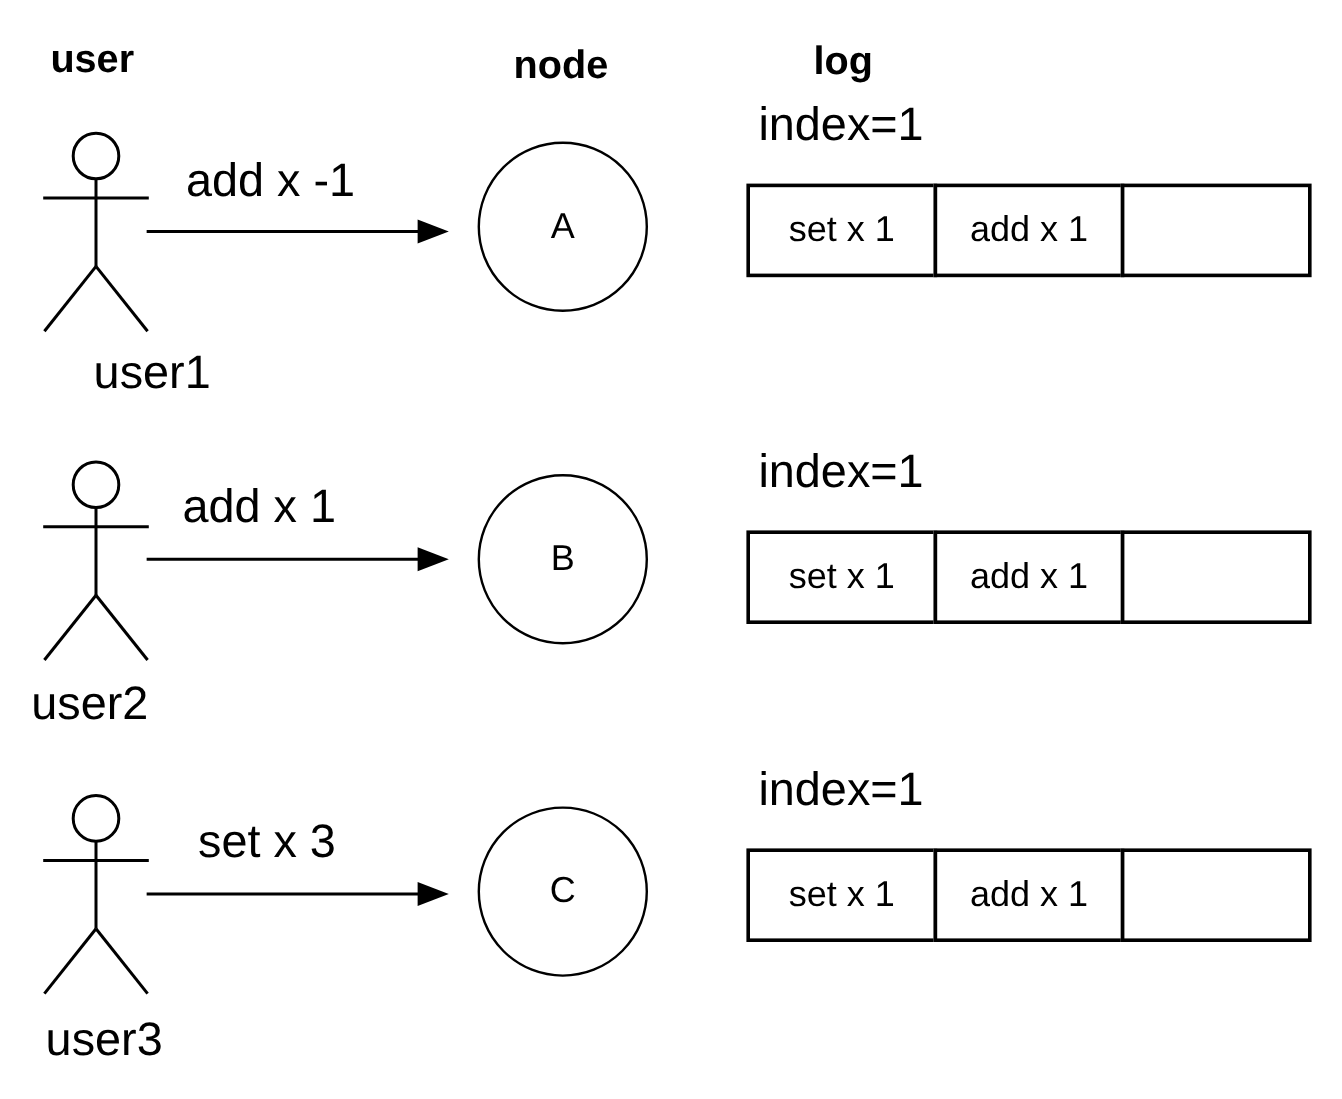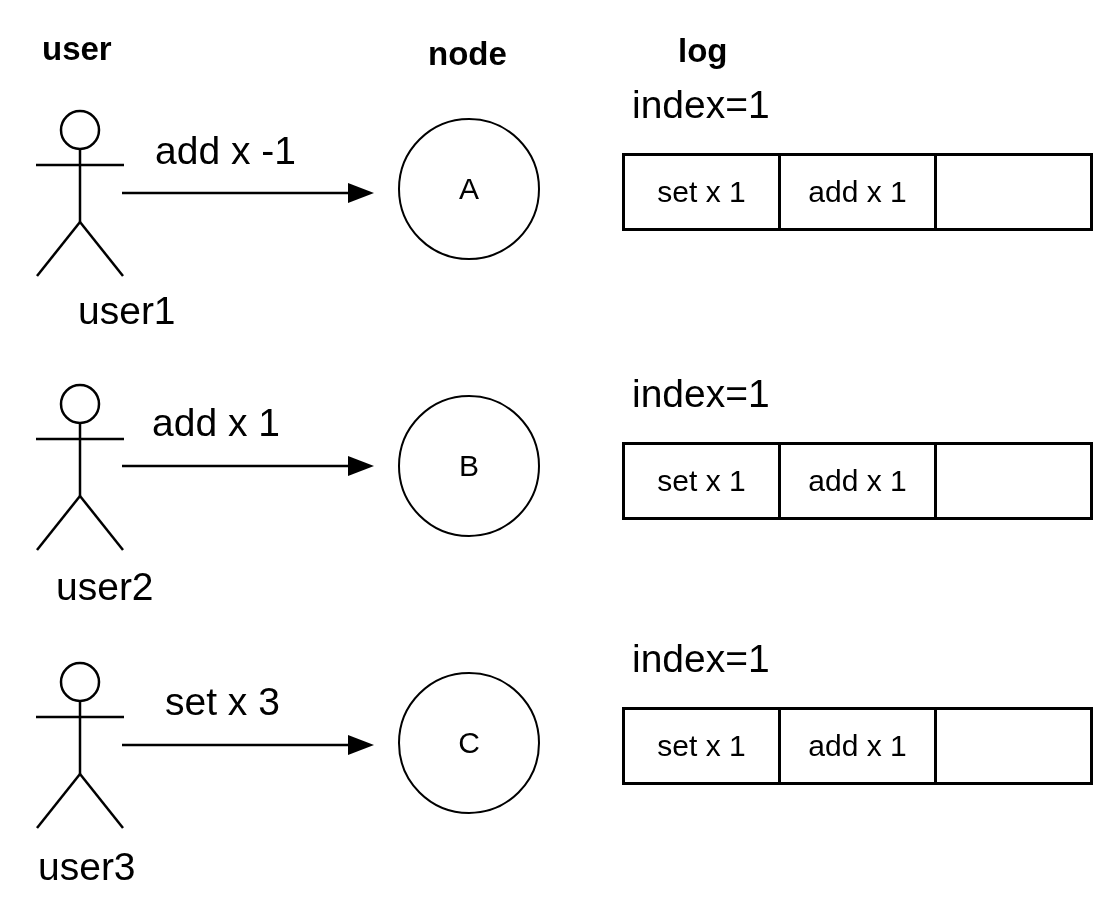--- a/index.html
+++ b/index.html
@@ -105,21 +105,21 @@
 
   <div class="abs" style="left:34px; top:383px;">
     <svg width="92" height="170" viewBox="0 0 92 170">
       <circle class="stroke" cx="46" cy="21" r="19"></circle>
       <line class="stroke" x1="46" y1="40" x2="46" y2="113"></line>
       <line class="stroke" x1="2" y1="56" x2="90" y2="56"></line>
       <line class="stroke" x1="46" y1="113" x2="3" y2="167"></line>
       <line class="stroke" x1="46" y1="113" x2="89" y2="167"></line>
     </svg>
   </div>
-  <div class="abs txt" style="left:56px; top:572px;">user2</div>
+  <div class="abs txt" style="left:26px; top:572px;">user2</div>
 
   <div class="abs txt" style="left:152px; top:408px;">add x 1</div>
   <div class="abs" style="left:122px; top:454px;">
     <svg width="260" height="24" viewBox="0 0 260 24">
       <line class="stroke" x1="0" y1="12" x2="230" y2="12"></line>
       <polygon class="fill" points="226,2 252,12 226,22"></polygon>
     </svg>
   </div>
 
   <div class="abs node-circle" style="left:398px; top:395px;">

